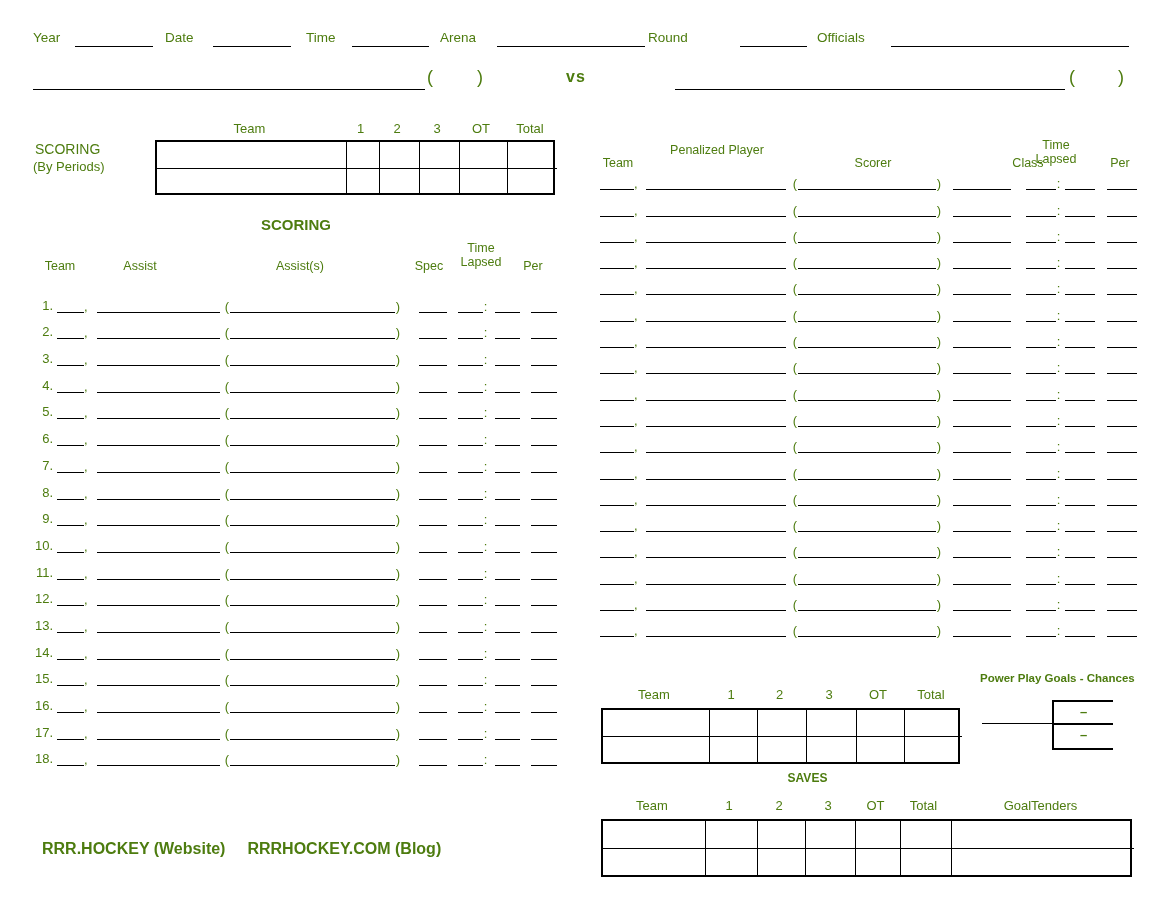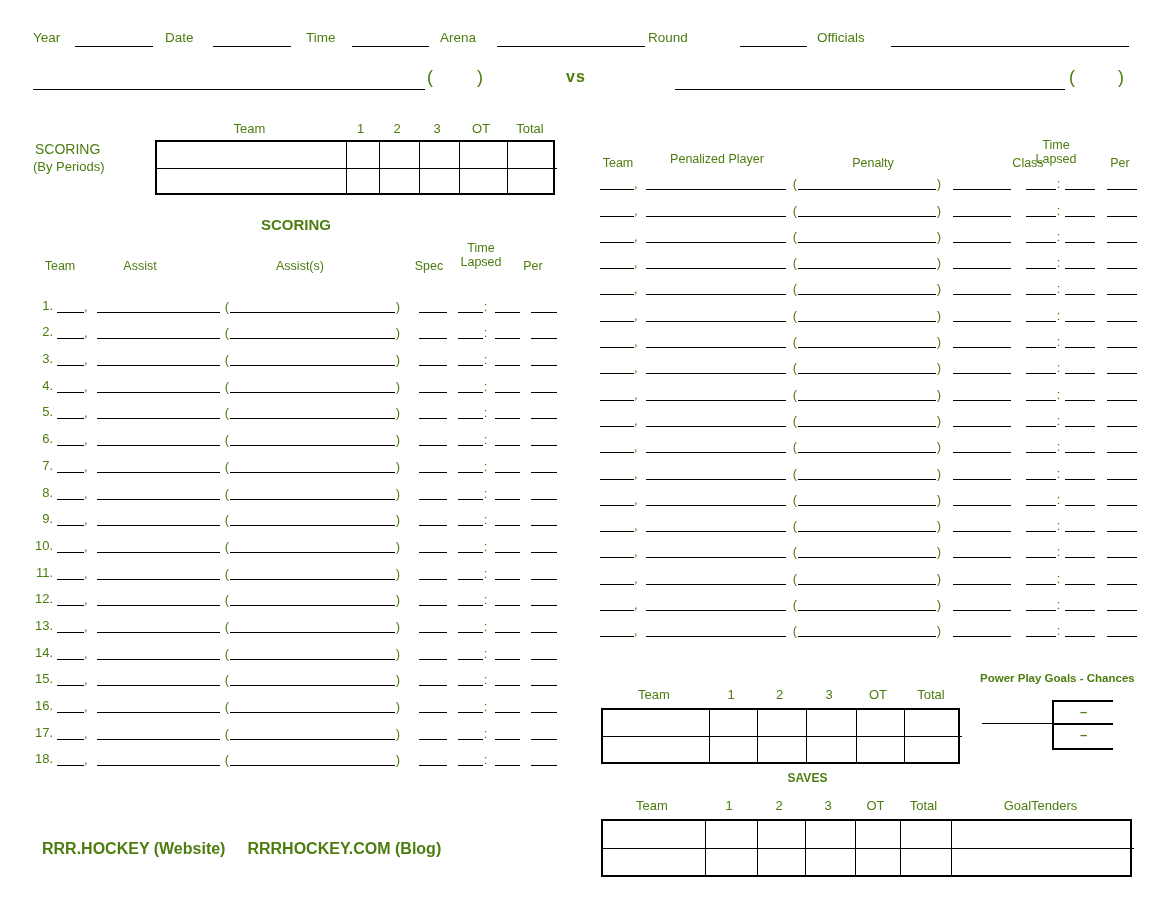--- a/index.html
+++ b/index.html
@@ -363,22 +363,22 @@
         <span class="sym cp">)</span>
         <span class="bl s-spec"></span>
         <span class="bl s-min"></span>
         <span class="sym colon">:</span>
         <span class="bl s-sec"></span>
         <span class="bl s-per"></span>
       </div>
     </div>
 
   <span class="abs colhead" style="left:598px;top:156px;width:40px">Team</span>
-  <span class="abs colhead" style="left:657px;top:152px;width:120px">Penalized Player</span>
-  <span class="abs colhead" style="left:833px;top:156px;width:80px">Penalty</span>
+  <span class="abs colhead" style="left:657px;top:143px;width:120px">Penalized Player</span>
+  <span class="abs colhead" style="left:833px;top:156px;width:80px">Scorer</span>
   <span class="abs colhead" style="left:998px;top:156px;width:60px">Class</span>
   <div class="abs colhead twoline" style="left:1029px;top:139px;width:54px">
     <span>Time</span><br>
     <span>Lapsed</span>
   </div>
   <span class="abs colhead" style="left:1100px;top:156px;width:40px">Per</span>
   <div class="abs" style="left:600px;top:164px" id="penalty-rows">
       <div class="row prow">
         <span class="bl p-team"></span>
         <span class="sym comma">,</span>

